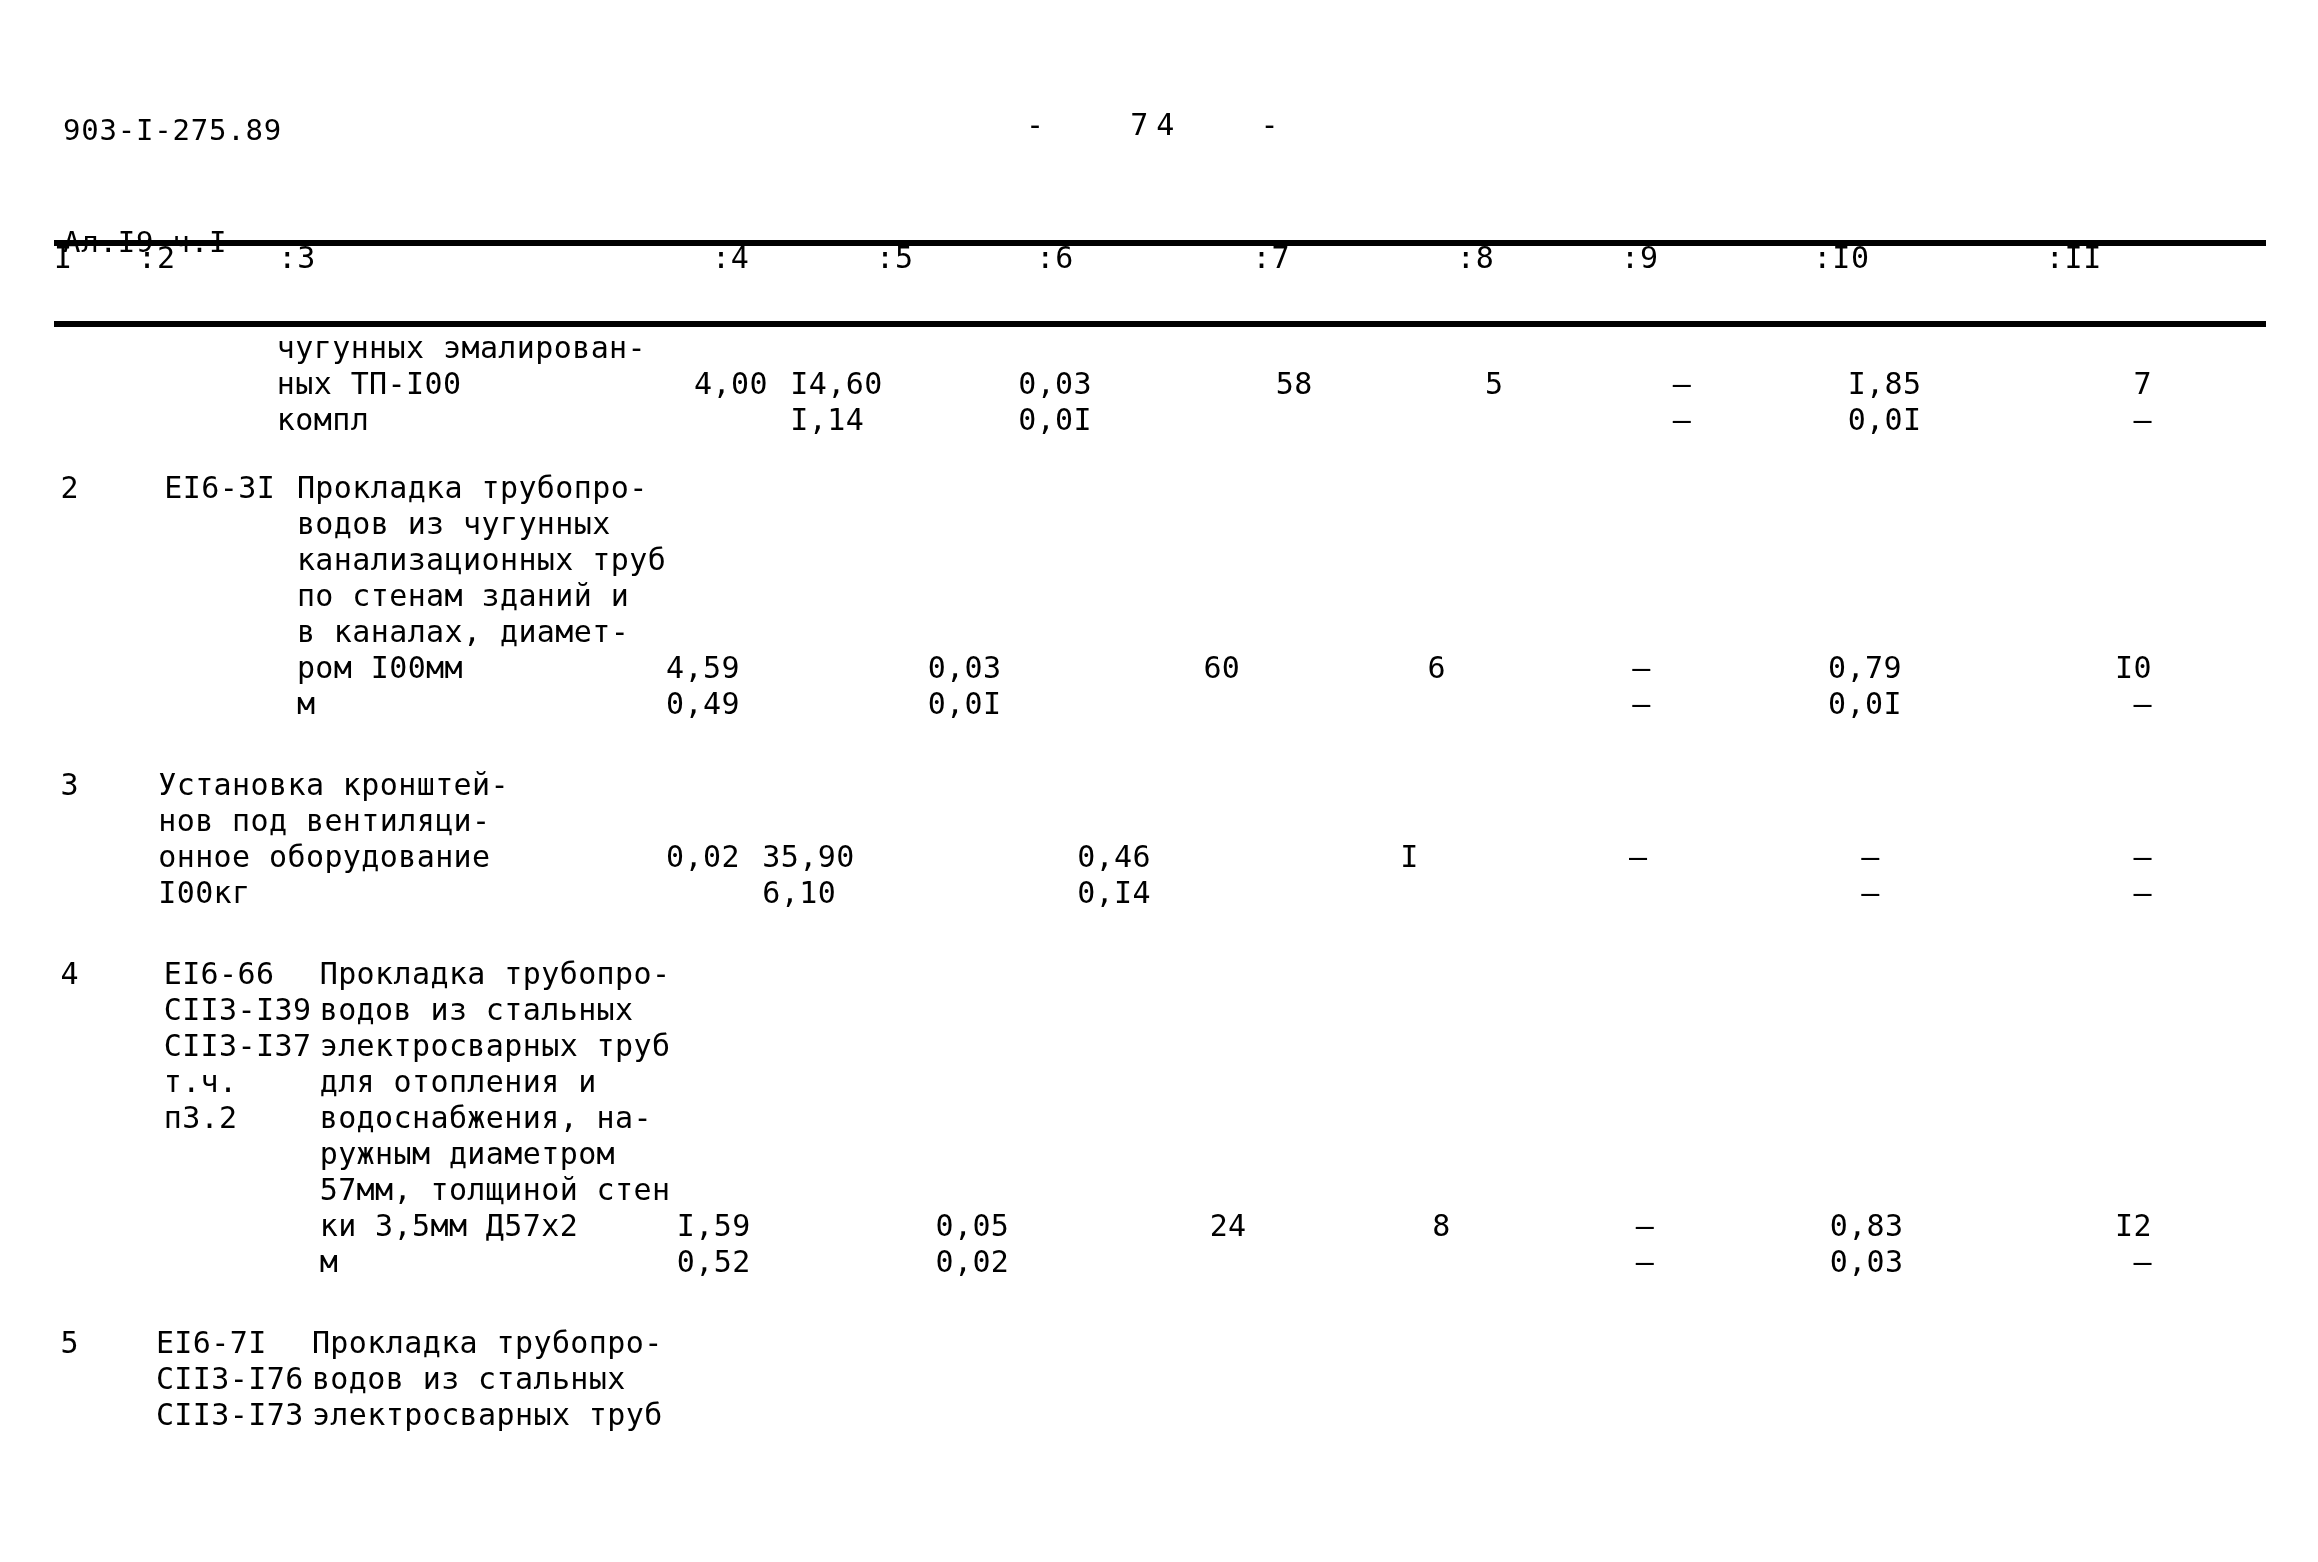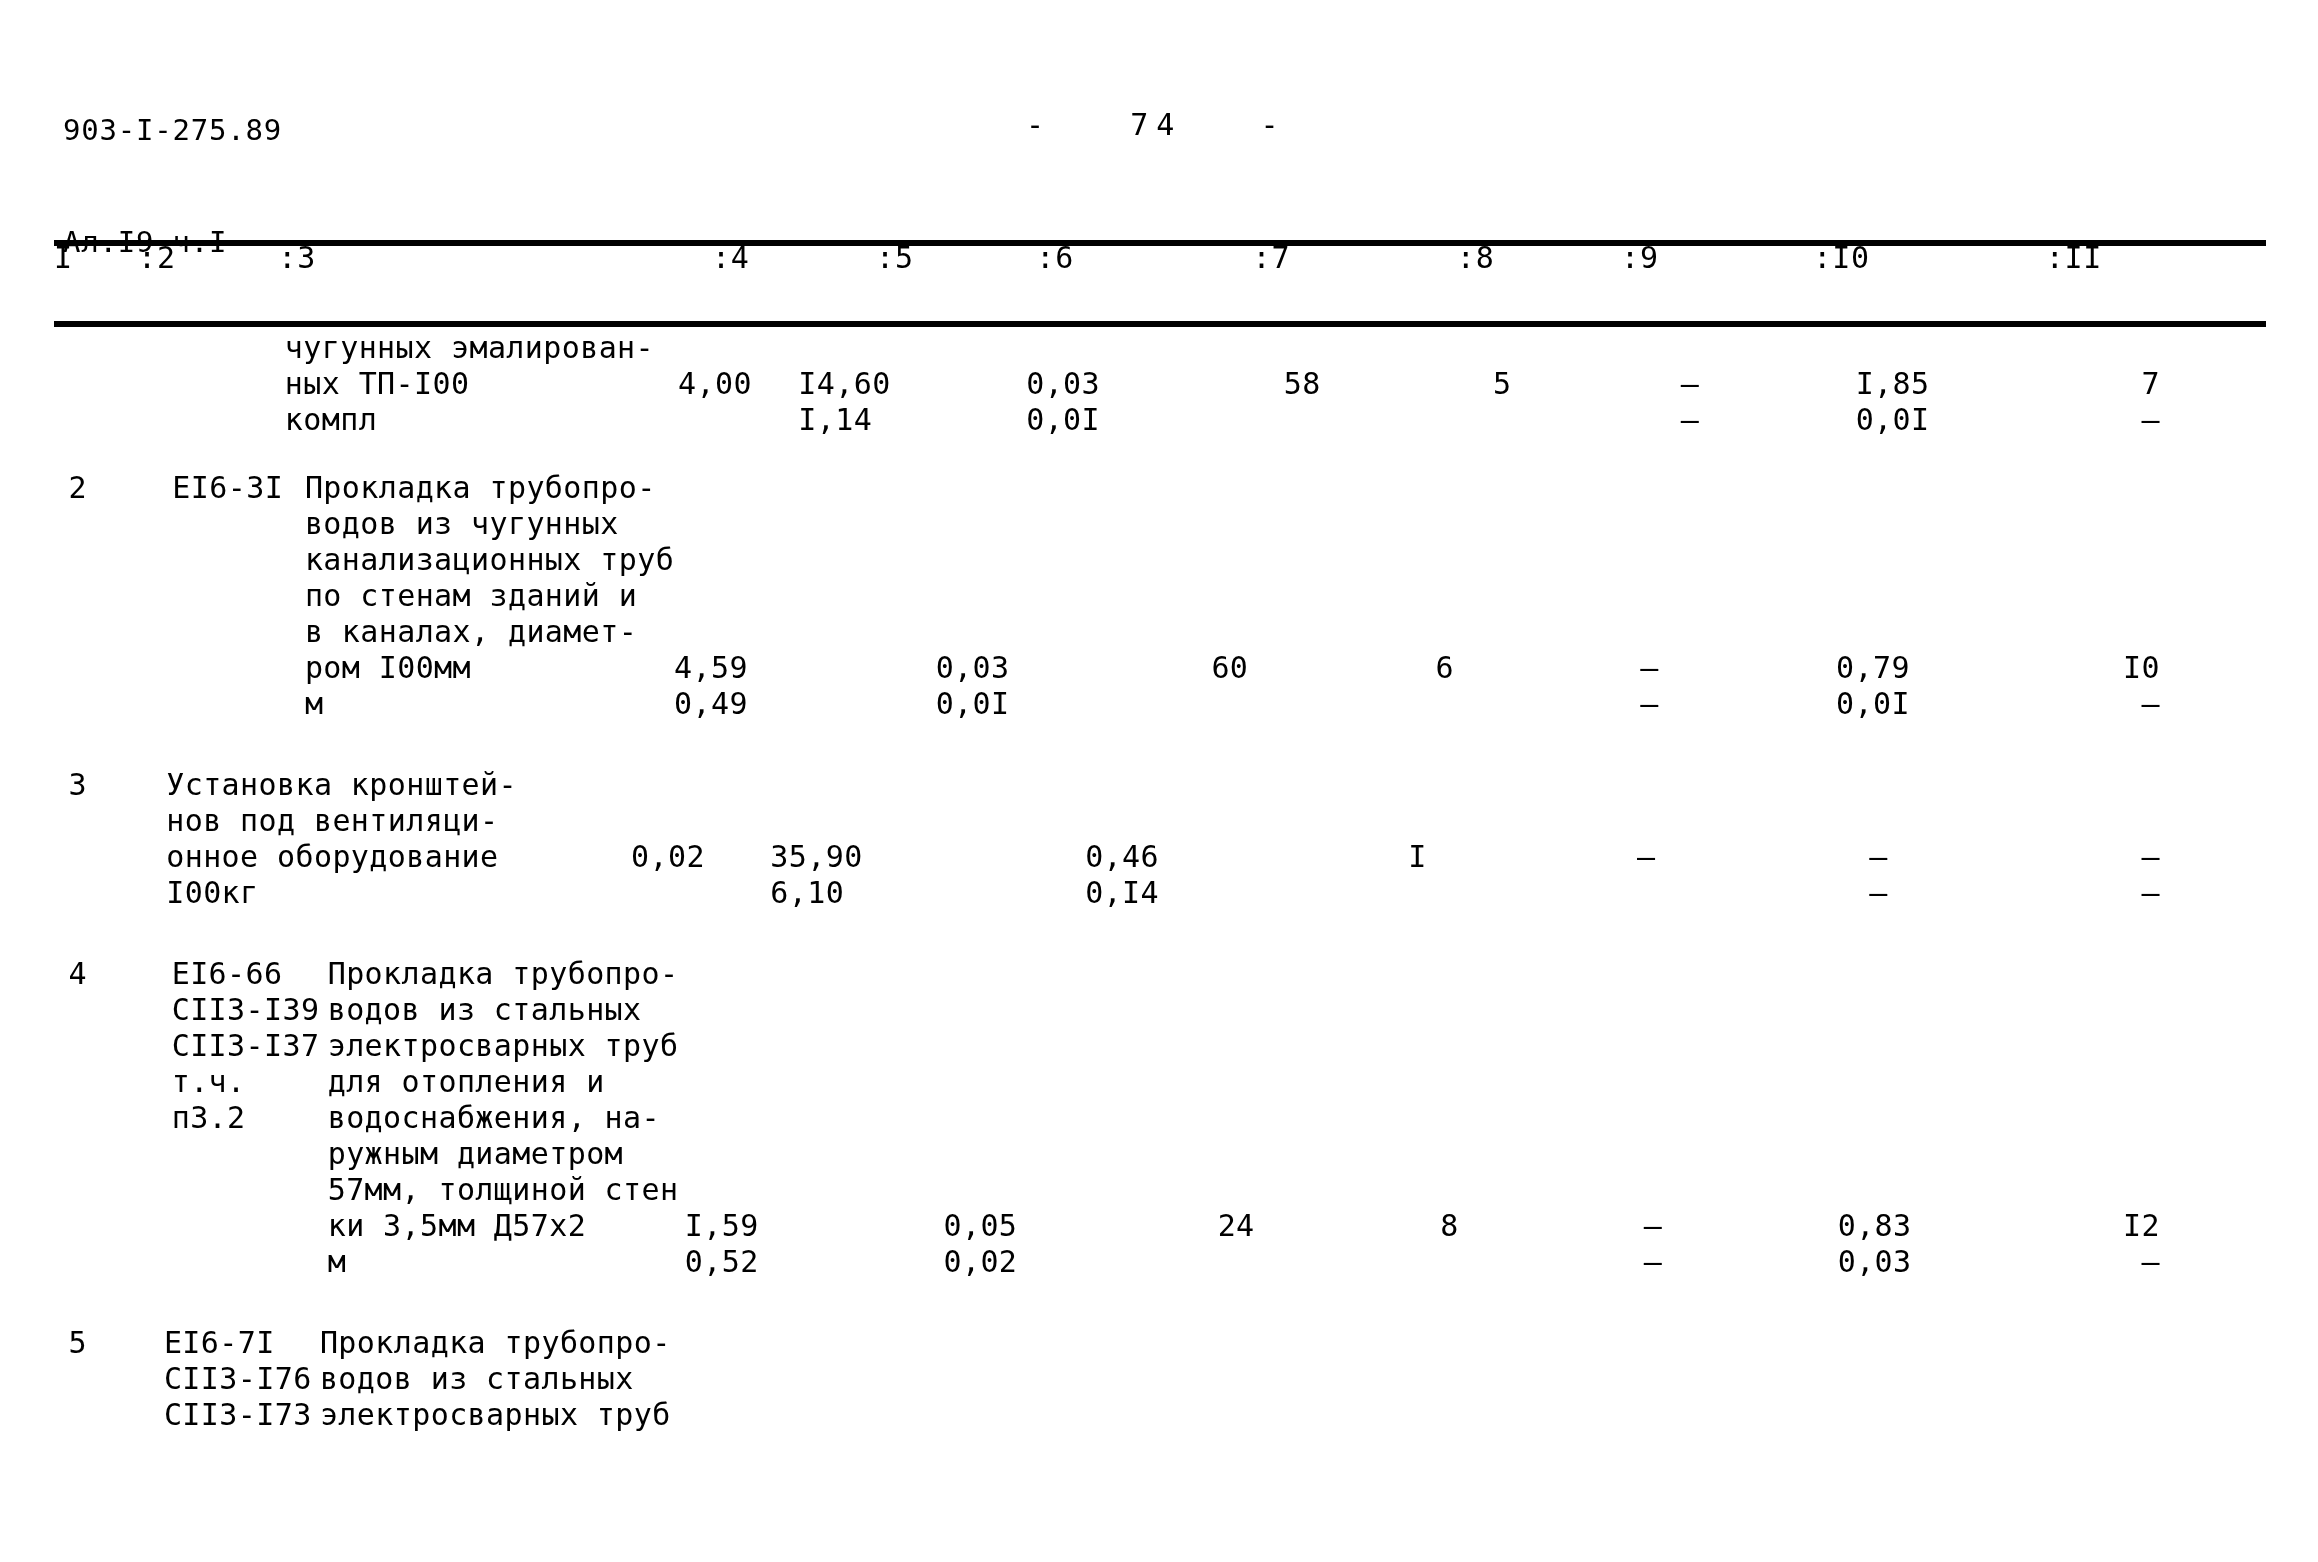--- a/index.html
+++ b/index.html
@@ -106,36 +106,35 @@
   
   .body-area {
     position: absolute;
     left: 54px;
     top: 330px;
     width: 2212px;
   }
   .row {
     position: relative;
     width: 100%;
-    margin-left: 8px;
   }
   .row-inner {
     display: flex;
     width: 100%;
   }
   .cell {
     white-space: pre;
     font-size: 30px;
     line-height: 36px;
     letter-spacing: 0.4px;
   }
   .col-num   { width: 84px; padding-left: 6.4px; }
   .col-code  { width: 140px; padding-left: 34px; }
   .col-desc  { width: 433px; padding-left: 16px; }
-  .col-v4    { width: 164px; text-align: center; padding-right: 22.4px; }
+  .col-v4    { width: 164px; text-align: right; padding-right: 22.4px; }
   .col-v5    { width: 160px; text-align: left; padding-right: 22.4px; }
   .col-v6    { width: 216px; text-align: right; padding-right: 69px; }
   .col-v7    { width: 204px; text-align: right; padding-right: 69px; }
   .col-v8    { width: 164px; text-align: right; padding-right: 45px; }
   .col-v9    { width: 192px; text-align: right; padding-right: 58px; }
   .col-v10   { width: 232px; text-align: right; padding-right: 67px; }
   .col-v11   { width: 220px; text-align: right; padding-right: 114px; }
 
   .spacer-sm { height: 32px; }
   .spacer-md { height: 45px; }

